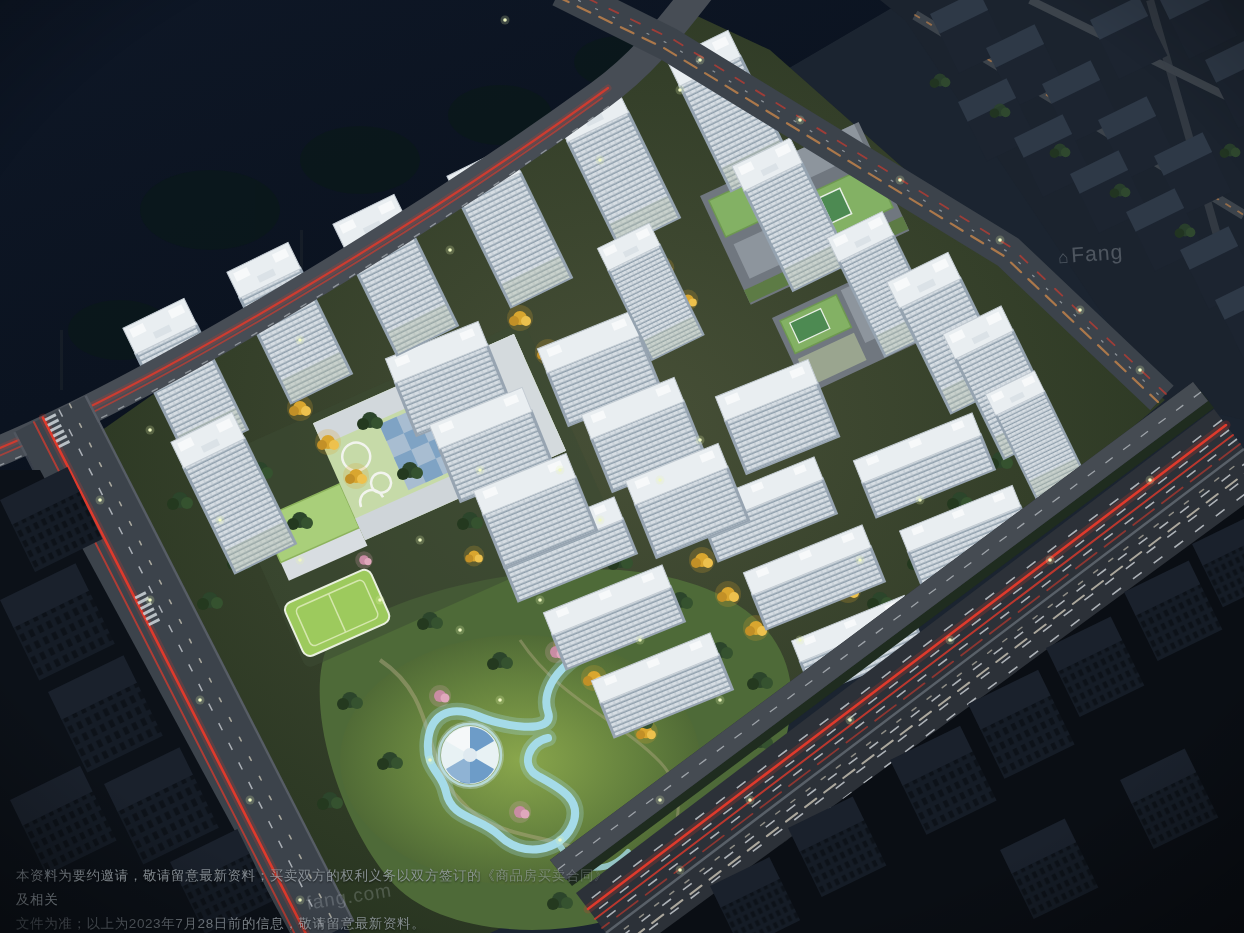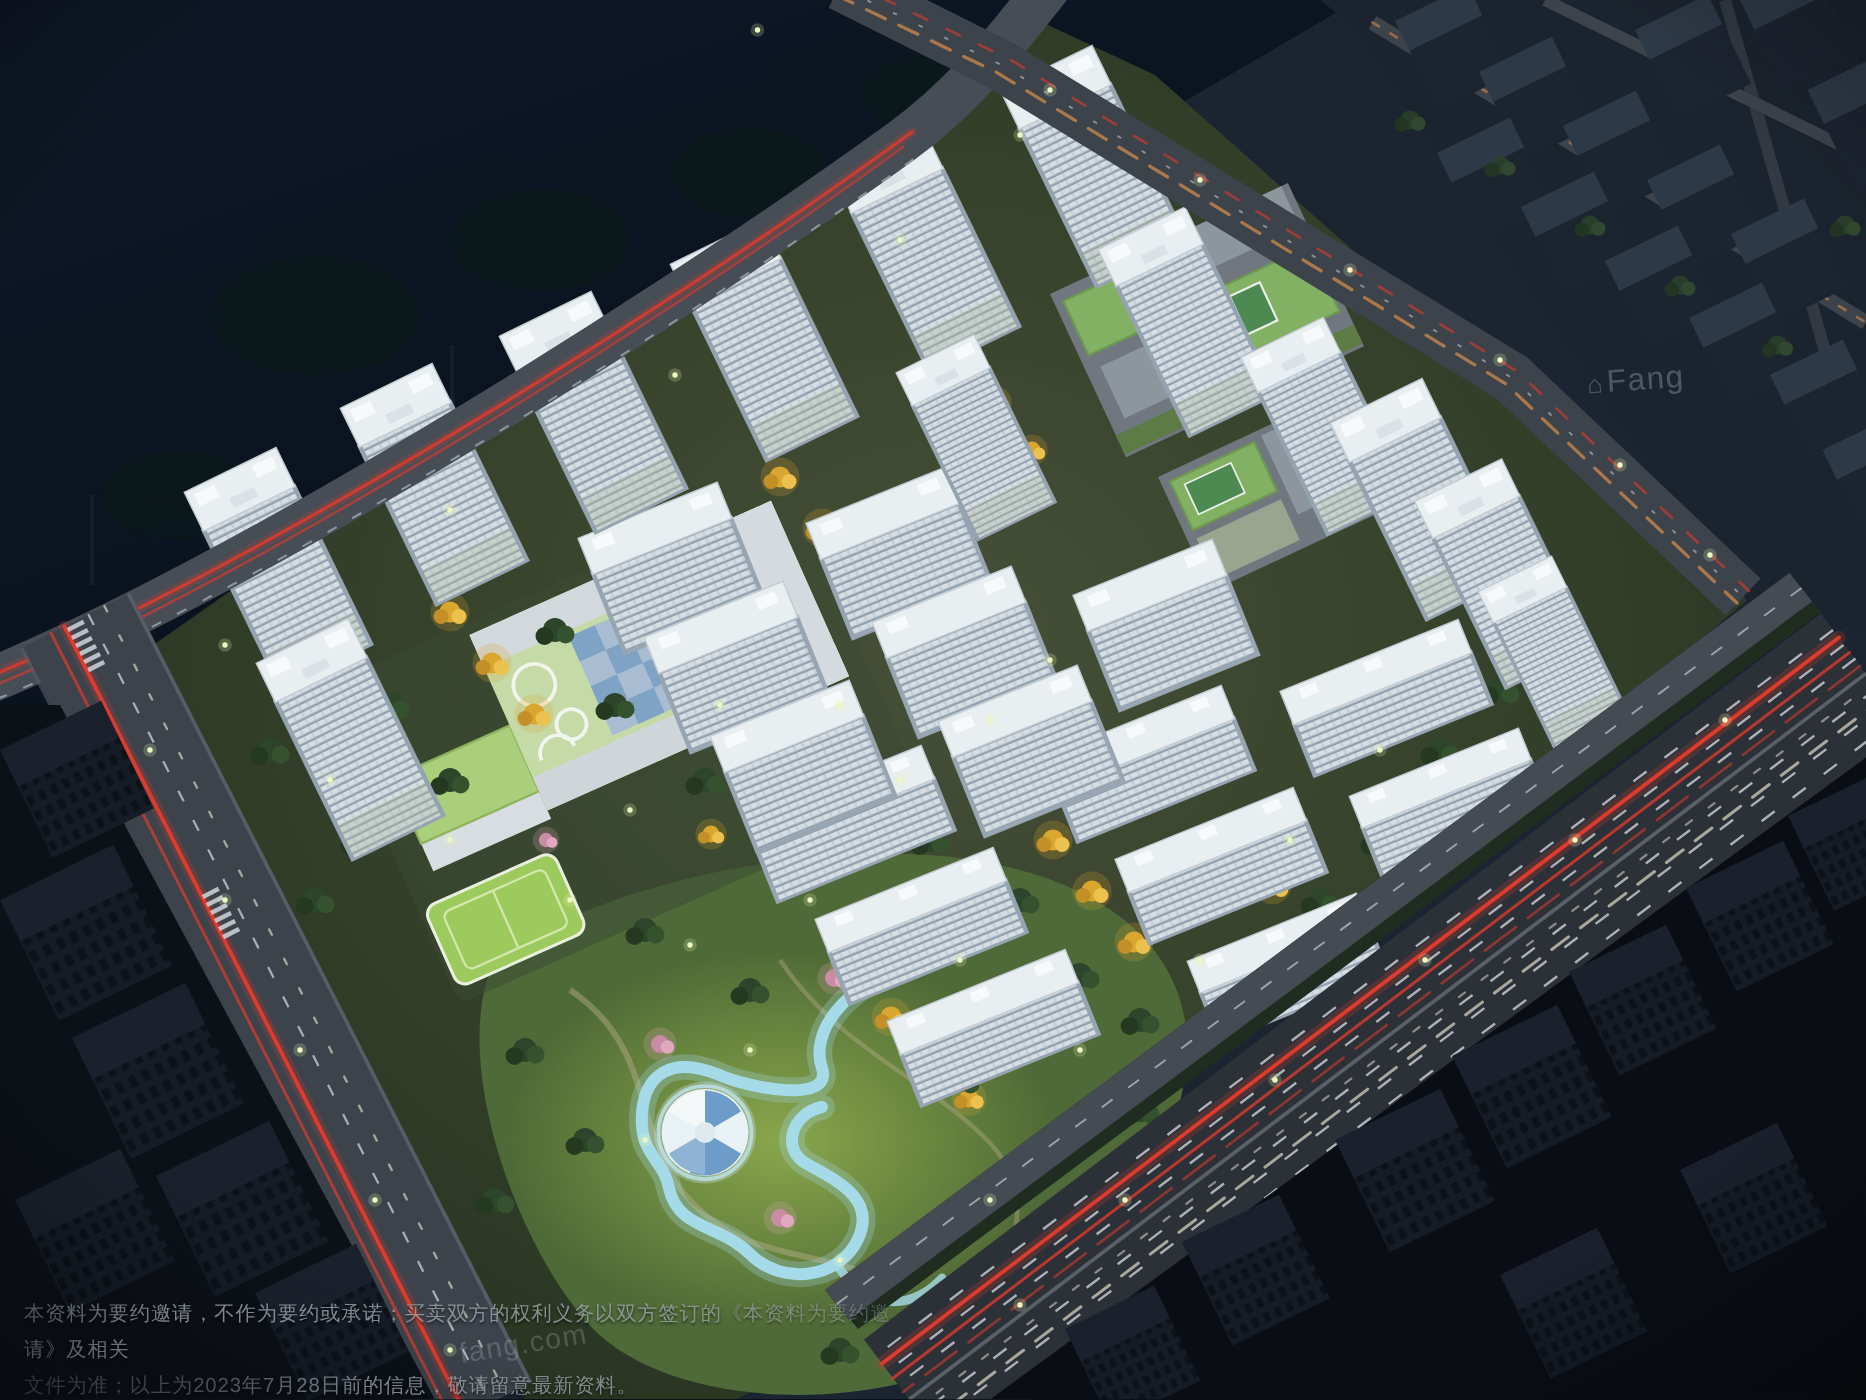--- a/index.html
+++ b/index.html
@@ -527,17 +527,17 @@
   </g>
 
   <rect width="1244" height="933" fill="url(#gVig)"></rect>
 </svg>
 
 <div class="wm wm-brand"><span class="house">⌂</span><span>Fang</span></div>
 <div class="wm wm-url">fang.com</div>
 <div class="wm wm-tile">Fang</div>
 
 <div class="disclaimer">
-  <p class="dl1">本资料为要约邀请，不作为要约或承诺；买卖双方的权利义务以双方签订的《本资料为要约邀请》及相关</p>
+  <p class="dl1">本资料为要约邀请，敬请留意最新资料；买卖双方的权利义务以双方签订的《商品房买卖合同》及相关</p>
   <p class="dl2">文件为准；以上为2023年7月28日前的信息，敬请留意最新资料。</p>
 </div>
 
 </div>
 
 </body></html>

